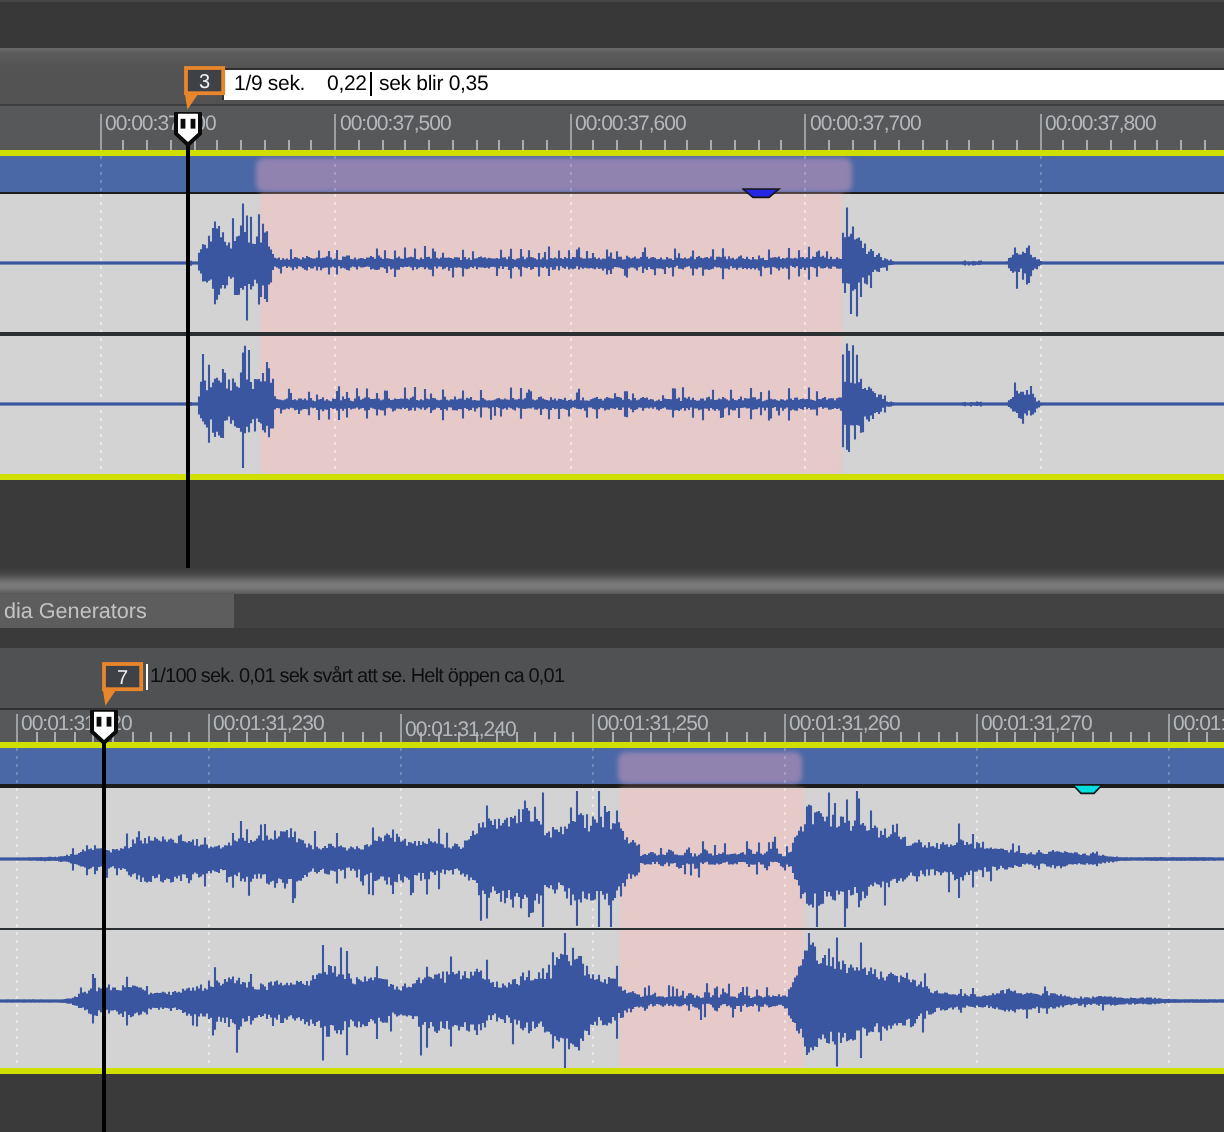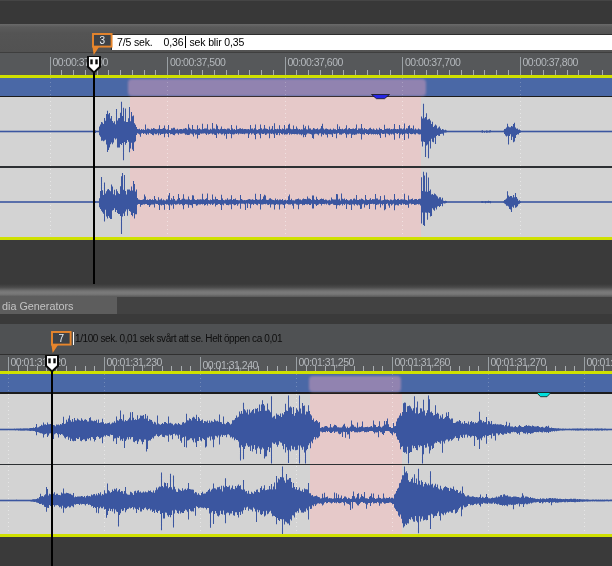--- a/index.html
+++ b/index.html
@@ -4,22 +4,22 @@
 body{width:612px;height:566px;position:relative;overflow:hidden;background:#383838;
   font-family:"Liberation Sans",sans-serif;}
 .abs{position:absolute;}
 </style></head>
 <body>
 
 <div class="abs" style="left:0;top:0;width:612px;height:24px;background:#383838;border-top:1px solid #454545"></div>
 <div class="abs" style="left:0;top:24px;width:612px;height:28px;background:linear-gradient(180deg,#6a6a6a 0,#5b5b5b 3px,#545454 9px,#525252 28px)"></div>
 
 <div class="abs" style="left:111px;top:34px;width:501px;height:14.5px;background:#fff;border-top:1px solid #2e2e2e;border-left:1px solid #2e2e2e"></div>
-<div class="abs" style="left:117px;top:36px;font-size:10.5px;letter-spacing:-0.15px;color:#000;white-space:pre">7/5 sek.</div>
-<div class="abs" style="left:163.5px;top:36px;font-size:10.5px;letter-spacing:-0.15px;color:#000;white-space:pre">0,36</div>
+<div class="abs" style="left:117px;top:36px;font-size:10.5px;letter-spacing:-0.15px;color:#000;white-space:pre">1/9 sek.</div>
+<div class="abs" style="left:163.5px;top:36px;font-size:10.5px;letter-spacing:-0.15px;color:#000;white-space:pre">0,22</div>
 <div class="abs" style="left:185.3px;top:35.8px;width:1.2px;height:12.5px;background:#000"></div>
 <div class="abs" style="left:189.5px;top:36px;font-size:10.5px;letter-spacing:-0.15px;color:#000;white-space:pre">sek blir 0,35</div>
 
 <div class="abs" style="left:0;top:52px;width:612px;height:22.5px;background:#56585a;border-top:1px solid #3e3e3e"></div>
 <div style="position:absolute;left:49.5px;top:56.5px;width:1px;height:18.0px;background:#9aa0a4"></div>
 <div style="position:absolute;left:61.2px;top:70.0px;width:1px;height:4.5px;background:#a9adb0"></div>
 <div style="position:absolute;left:73.0px;top:70.0px;width:1px;height:4.5px;background:#a9adb0"></div>
 <div style="position:absolute;left:84.8px;top:70.0px;width:1px;height:4.5px;background:#a9adb0"></div>
 <div style="position:absolute;left:96.5px;top:70.0px;width:1px;height:4.5px;background:#a9adb0"></div>
 <div style="position:absolute;left:108.2px;top:70.0px;width:1px;height:4.5px;background:#a9adb0"></div>

